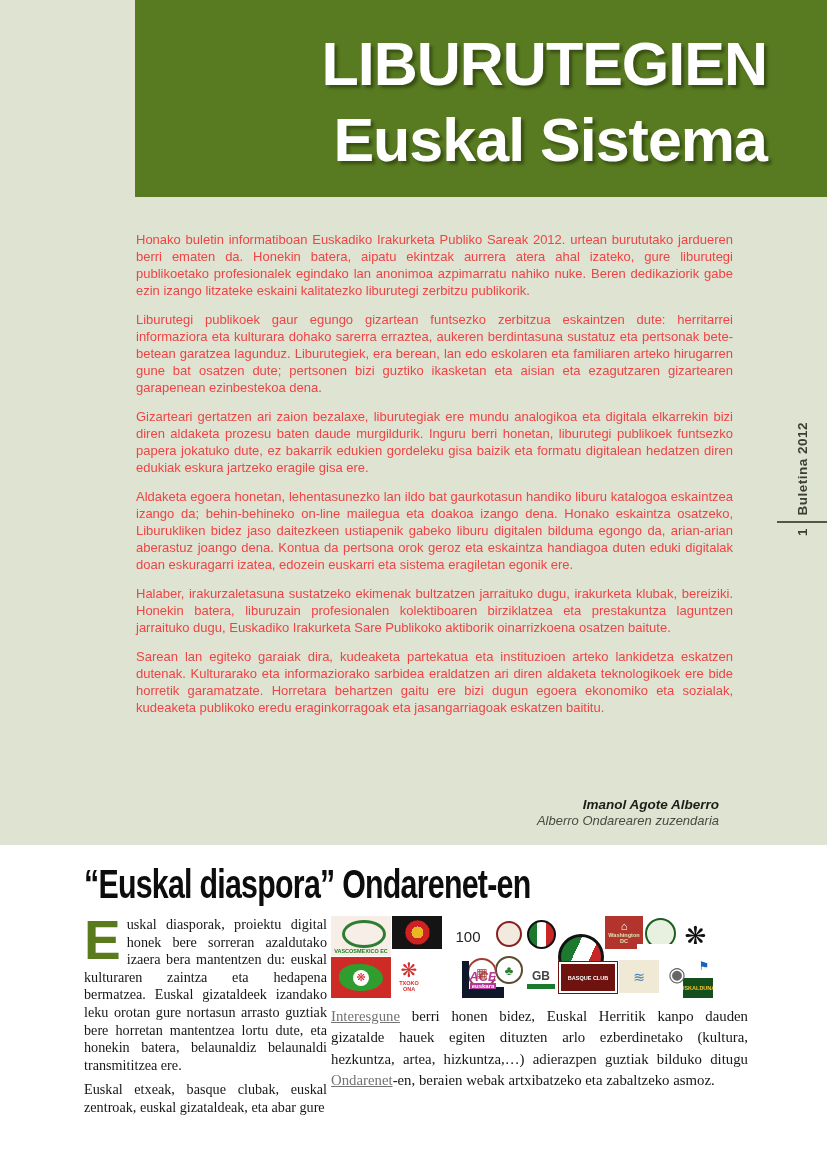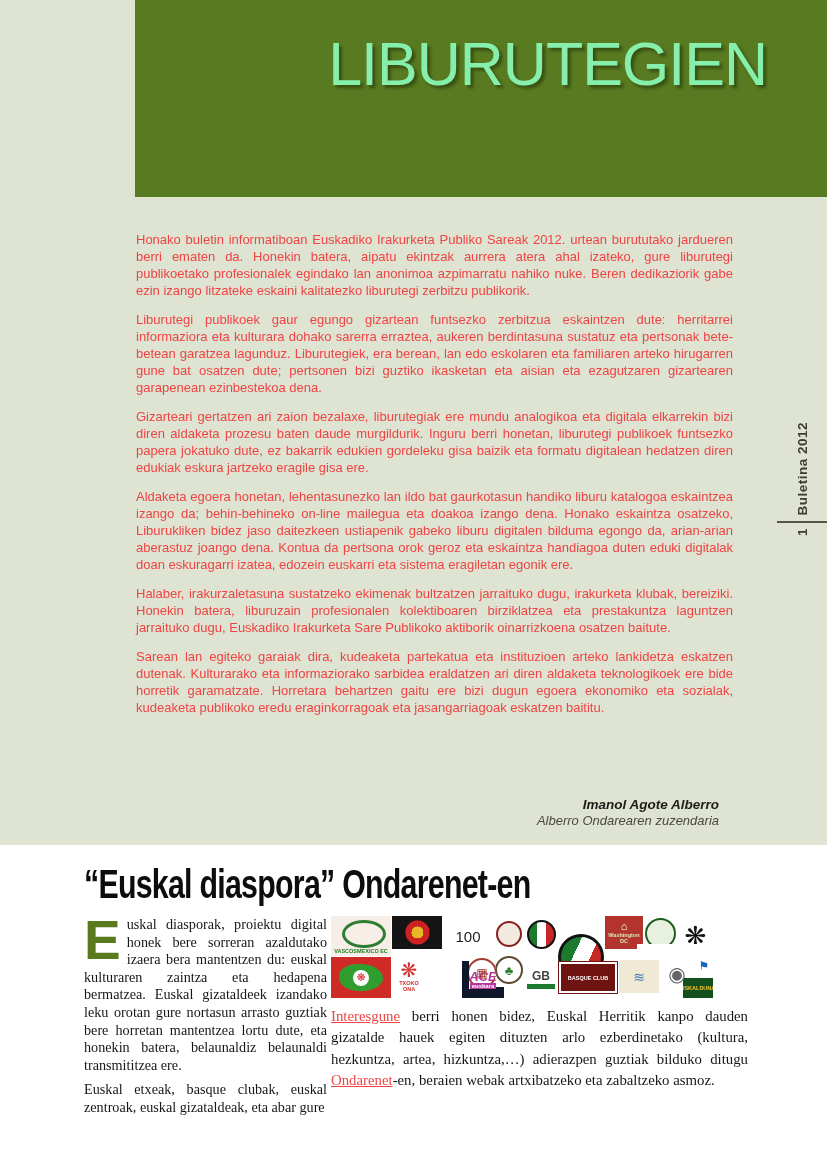--- a/index.html
+++ b/index.html
@@ -3,21 +3,21 @@
 <meta charset="utf-8">
 <style>
   html,body{margin:0;padding:0;background:#888;}
   .page{position:relative;width:827px;height:1170px;background:#ffffff;overflow:hidden;
         font-family:"Liberation Sans",sans-serif;margin:0 auto;}
 
   
   .top-band{position:absolute;left:0;top:0;width:827px;height:845px;background:#dee3d2;}
   .title-box{position:absolute;left:135px;top:0;right:0;height:197px;background:#587a21;}
   .masthead{position:absolute;right:0;top:26px;left:0;text-align:right;padding-right:60px;
-            color:#86efac;font-weight:normal;font-size:61px;line-height:76px;letter-spacing:-1px;
+            color:#ffffff;font-weight:bold;font-size:61px;line-height:76px;letter-spacing:-1px;
             text-shadow:3px 3px 3px rgba(30,45,5,.55);white-space:nowrap;}
 
   .intro{position:absolute;left:136px;top:231px;width:597px;}
   .intro p{margin:0 0 12px 0;font-size:13px;line-height:17px;color:#ef4444;text-align:justify;}
   .signature{position:absolute;left:136px;top:797px;width:597px;text-align:right;padding-right:14px;box-sizing:border-box;font-style:italic;}
   .sig-name{font-weight:bold;font-size:13.5px;color:#1d1d18;}
   .sig-role{font-size:13px;color:#4a4a40;line-height:17px;}
 
   
   .side-marker{position:absolute;right:0;top:422px;width:50px;height:132px;display:flex;
@@ -32,21 +32,21 @@
                  color:#0d0d0d;letter-spacing:-1px;white-space:nowrap;
                  transform:scaleX(.74);transform-origin:left top;}
   .col-left{position:absolute;left:84px;top:71px;width:243px;}
   .col-left p{margin:0 0 7px 0;font-family:"Liberation Serif",serif;font-size:14.2px;
               line-height:17.6px;color:#161616;text-align:justify;}
   .dropcap{float:left;font-family:"Liberation Sans",sans-serif;font-weight:bold;font-size:55px;
            line-height:44px;color:#5a7a1e;margin:2px 6px 0 0;}
   .col-right{position:absolute;left:331px;top:71px;width:417px;}
   .col-right p{margin:0 0 9px 0;font-family:"Liberation Serif",serif;font-size:14.8px;
                line-height:21.4px;color:#161616;text-align:justify;}
-  .link{color:#ef4444;text-decoration:underline;cursor:pointer;}
+  .link{color:#737373;text-decoration:underline;cursor:pointer;}
 
   
   .collage{position:relative;width:382px;height:82px;margin-bottom:8px;overflow:hidden;}
   .tile{position:absolute;overflow:hidden;display:flex;flex-direction:column;align-items:center;
         justify-content:center;box-sizing:border-box;}
   .tile-label{font-family:"Liberation Sans",sans-serif;font-weight:bold;font-size:5.5px;
               line-height:6px;text-align:center;z-index:2;}
   .tile-glyph{line-height:1;z-index:2;}
   .wreath{justify-content:flex-end;padding-bottom:2px;}
   .wreath::before{content:"";position:absolute;top:4px;left:50%;margin-left:-19px;width:38px;
@@ -77,20 +77,21 @@
 </head>
 <body>
 
 <div class="page">
 
   <div class="top-band"></div>
 
   <div class="title-box">
     <div class="masthead">
       <div>LIBURUTEGIEN</div>
+      <div>Euskal Sistema</div>
     </div>
   </div>
 
   <div class="intro">
       <p>Honako buletin informatiboan Euskadiko Irakurketa Publiko Sareak 2012. urtean burututako jardueren berri ematen da. Honekin batera, aipatu ekintzak aurrera atera ahal izateko, gure liburutegi publikoetako profesionalek egindako lan anonimoa azpimarratu nahiko nuke. Beren dedikaziorik gabe ezin izango litzateke eskaini kalitatezko liburutegi zerbitzu publikorik.</p>
       <p>Liburutegi publikoek gaur egungo gizartean funtsezko zerbitzua eskaintzen dute: herritarrei informaziora eta kulturara dohako sarerra erraztea, aukeren berdintasuna sustatuz eta pertsonak bete-betean garatzea lagunduz. Liburutegiek, era berean, lan edo eskolaren eta familiaren arteko hirugarren gune bat osatzen dute; pertsonen bizi guztiko ikasketan eta aisian eta ezagutzaren gizartearen garapenean ezinbestekoa dena.</p>
       <p>Gizarteari gertatzen ari zaion bezalaxe, liburutegiak ere mundu analogikoa eta digitala elkarrekin bizi diren aldaketa prozesu baten daude murgildurik. Inguru berri honetan, liburutegi publikoek funtsezko papera jokatuko dute, ez bakarrik edukien gordeleku gisa baizik eta formatu digitalean hedatzen diren edukiak eskura jartzeko eragile gisa ere.</p>
       <p>Aldaketa egoera honetan, lehentasunezko lan ildo bat gaurkotasun handiko liburu katalogoa eskaintzea izango da; behin-behineko on-line mailegua eta doakoa izango dena. Honako eskaintza osatzeko, Liburukliken bidez jaso daitezkeen ustiapenik gabeko liburu digitalen bilduma egongo da, arian-arian aberastuz joango dena. Kontua da pertsona orok geroz eta eskaintza handiagoa duten eduki digitalak doan eskuragarri izatea, edozein euskarri eta sistema eragiletan egonik ere.</p>
       <p>Halaber, irakurzaletasuna sustatzeko ekimenak bultzatzen jarraituko dugu, irakurketa klubak, bereiziki. Honekin batera, liburuzain profesionalen kolektiboaren birziklatzea eta prestakuntza laguntzen jarraituko dugu, Euskadiko Irakurketa Sare Publikoko aktiborik oinarrizkoena osatzen baitute.</p>
       <p>Sarean lan egiteko garaiak dira, kudeaketa partekatua eta instituzioen arteko lankidetza eskatzen dutenak. Kulturarako eta informaziorako sarbidea eraldatzen ari diren aldaketa teknologikoek ere bide horretik garamatzate. Horretara behartzen gaitu ere bizi dugun egoera ekonomiko eta sozialak, kudeaketa publikoko eredu eraginkorragoak eta jasangarriagoak eskatzen baititu.</p>

